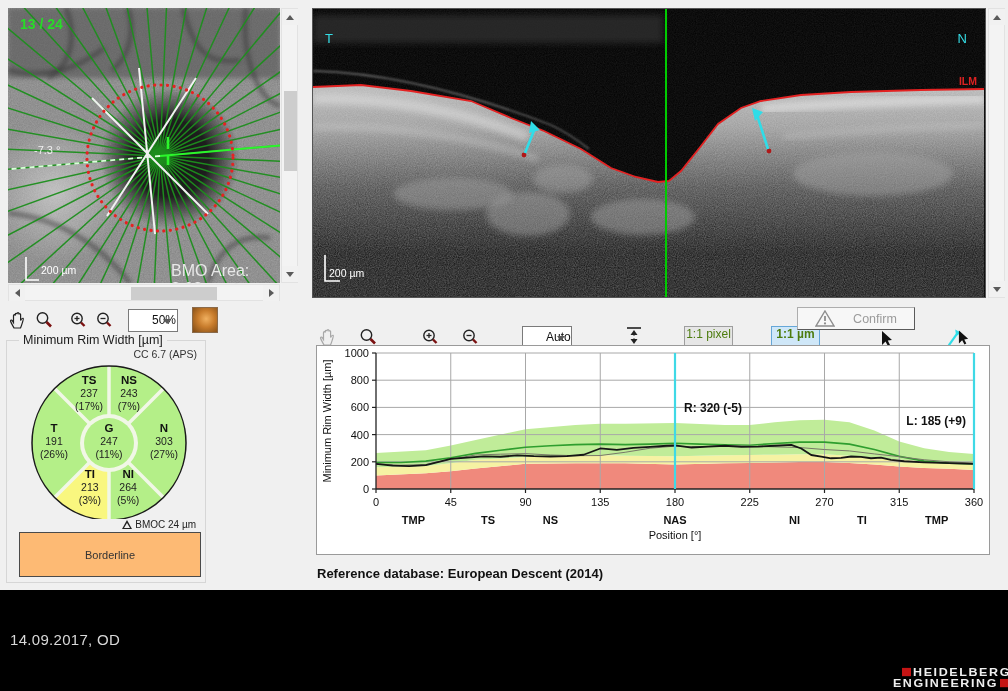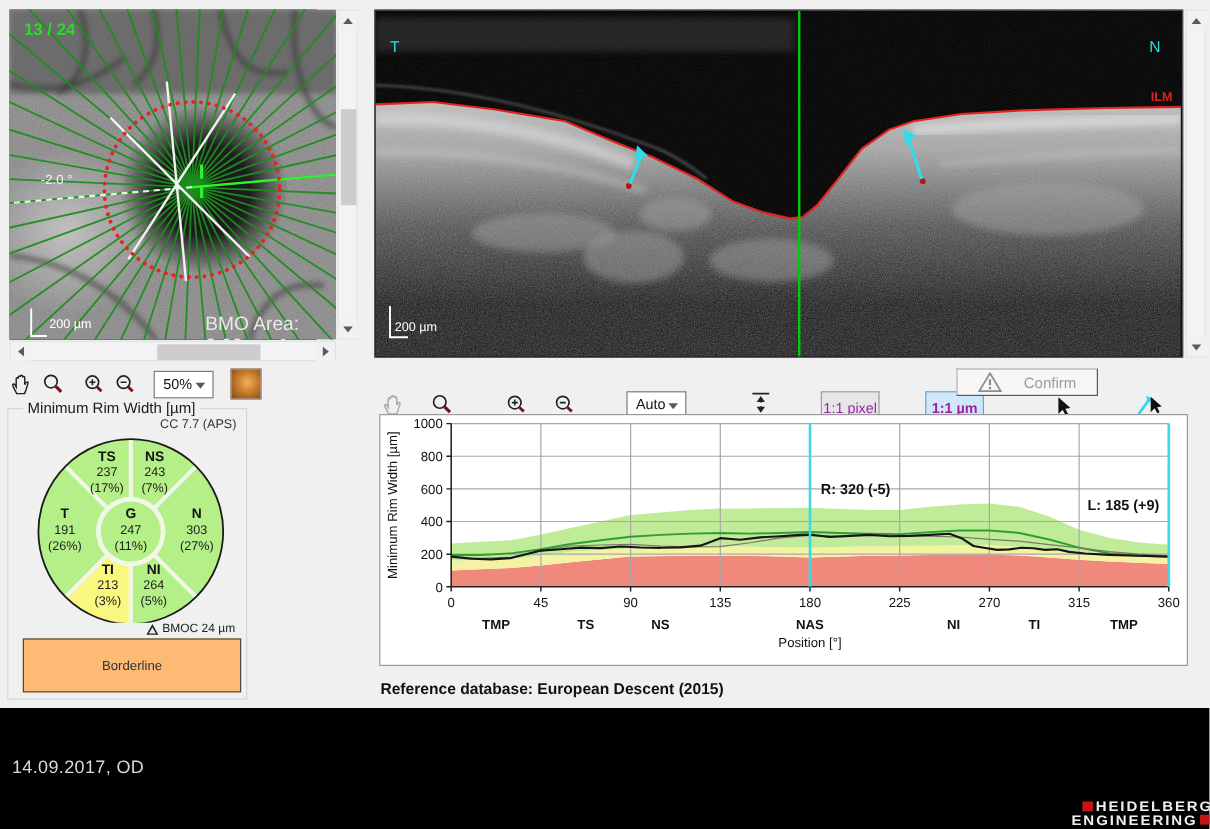--- a/index.html
+++ b/index.html
@@ -13,24 +13,24 @@
   .sb-btn{position:absolute;width:16px;height:16px;background:#f1f1f1;display:flex;align-items:center;justify-content:center;}
   .sb-thumb{position:absolute;background:#cdcdcd;}
   .tri{width:0;height:0;}
   .tri-up{border-left:4px solid transparent;border-right:4px solid transparent;border-bottom:5px solid #5a5a5a;}
   .tri-down{border-left:4px solid transparent;border-right:4px solid transparent;border-top:5px solid #5a5a5a;}
   .tri-left{border-top:4px solid transparent;border-bottom:4px solid transparent;border-right:5px solid #5a5a5a;}
   .tri-right{border-top:4px solid transparent;border-bottom:4px solid transparent;border-left:5px solid #5a5a5a;}
   
   .tool{width:24px;height:24px;display:flex;align-items:center;justify-content:center;}
   .win-select{box-sizing:border-box;width:50px;height:23px;background:#fff;border:1px solid #7a7a7a;
-      font-size:12px;color:#111;display:flex;align-items:center;padding-left:7px;position:relative;}
+      font-size:12px;color:#111;display:flex;align-items:center;padding-left:23px;position:relative;}
   .win-select .chev{position:absolute;right:6px;top:9px;}
-  .win-btn{box-sizing:border-box;height:22px;background:#e6e6e6;border:1px solid #9e9e9e;font-size:12px;color:#a21caf;
-      display:flex;align-items:flex-end;justify-content:center;}
+  .win-btn{box-sizing:border-box;height:22px;background:#e6e6e6;border:1px solid #9e9e9e;font-size:12px;color:#4d7c0f;
+      display:flex;align-items:flex-start;justify-content:center;}
   .win-btn.sel{background:#cfe7f8;border-color:#66a7d8;font-weight:bold;}
   .confirm-btn{box-sizing:border-box;width:118px;height:23px;background:#f7f7f7;border:1px solid #adadad;
       border-right-color:#5a5a5a;border-bottom-color:#5a5a5a;color:#9b9b9b;font-size:12.5px;
       display:flex;align-items:center;justify-content:center;gap:18px;}
   
   .groupbox{box-sizing:border-box;border:1px solid #d6d6d6;background:#f0f0f0;}
   .groupbox>.legend{position:absolute;top:-8px;left:12px;background:#f0f0f0;padding:0 4px;font-size:12.5px;color:#1a1a1a;}
   .cc-label{position:absolute;top:7px;right:8px;font-size:10.5px;color:#333;}
   .bmoc-label{position:absolute;top:178px;right:9px;font-size:10px;color:#222;display:flex;align-items:center;gap:3px;}
   .bmoc-tri{width:0;height:0;border-left:5px solid transparent;border-right:5px solid transparent;border-bottom:9px solid #222;position:relative;}
@@ -138,21 +138,21 @@
       <line x1="152" y1="148" x2="-87.08672754201893" y2="168.91737825943795" stroke="#d9ffd9" stroke-width="1.8" stroke-dasharray="5,4"></line>
       <line x1="131" y1="60" x2="147" y2="226" stroke="#f2f2f2" stroke-width="2"></line>
       <line x1="188" y1="70" x2="99" y2="208" stroke="#f2f2f2" stroke-width="2"></line>
       <line x1="84" y1="90" x2="200" y2="206" stroke="#f2f2f2" stroke-width="2"></line>
       <circle cx="152" cy="150" r="73" fill="none" stroke="#e62222" stroke-width="3.2" stroke-dasharray="0.1,6.4" stroke-linecap="round"></circle>
       <line x1="160" y1="129" x2="160" y2="141" stroke="#2cf52c" stroke-width="2.6"></line>
       <line x1="160" y1="147" x2="160" y2="157" stroke="#2cf52c" stroke-width="2.6"></line>
       <path d="M18,249 L18,272 L31,272" fill="none" stroke="#fff" stroke-width="1.6"></path>
     </svg>
   <div class="ov" style="left:12px;top:8px;font-size:14px;font-weight:bold;color:#27dd27;">13 / 24</div>
-  <div class="ov" style="left:26px;top:136px;font-size:11px;color:#f0f0f0;">-2.0 °</div>
+  <div class="ov" style="left:26px;top:136px;font-size:11px;color:#f0f0f0;">-7.3 °</div>
   <div class="ov" style="left:33px;top:256px;font-size:10.5px;color:#fff;">200 µm</div>
   <div class="ov" style="left:163px;top:254px;font-size:16px;color:#e8e8e8;">BMO Area: 2.03 mm²</div>
 </div>
 
 <div class="abs sb" style="left:281px;top:8px;width:17px;height:275px;">
   <div class="sb-btn" style="top:0;left:0;">
       <div class="tri tri-up"></div>
     </div>
   <div class="sb-thumb" style="left:2px;top:82px;width:13px;height:80px;"></div>
   <div class="sb-btn" style="bottom:0;left:0;">
@@ -342,21 +342,21 @@
   <svg width="20" height="17" viewBox="0 0 20 17">
     <polygon points="10,1 19,16 1,16" fill="none" stroke="#8d8d8d" stroke-width="1.4"></polygon>
     <line x1="10" y1="6" x2="10" y2="11" stroke="#8d8d8d" stroke-width="1.8"></line>
       <circle cx="10" cy="13.4" r="1.1" fill="#8d8d8d"></circle>
   </svg>
   <span>Confirm</span>
 </div>
 
 <div class="abs groupbox" style="left:6px;top:340px;width:200px;height:243px;">
   <div class="legend">Minimum Rim Width [µm]</div>
-  <div class="cc-label">CC 7.7 (APS)</div>
+  <div class="cc-label">CC 6.7 (APS)</div>
   <svg id="pie-svg" width="198" height="160" style="position:absolute;left:0;top:18px;">
       <path d="M102,84 L102,7 A77,77 0 0 1 156.44722215136414,29.552777848635834 Z" fill="#b4ef88"></path>
       <path d="M102,84 L156.44722215136414,29.552777848635834 A77,77 0 0 1 156.44722215136417,138.44722215136414 Z" fill="#b4ef88"></path>
       <path d="M102,84 L156.44722215136417,138.44722215136414 A77,77 0 0 1 102.00000000000001,161 Z" fill="#b4ef88"></path>
       <path d="M102,84 L102.00000000000001,161 A77,77 0 0 1 47.55277784863585,138.44722215136417 Z" fill="#f9f77f"></path>
       <path d="M102,84 L47.55277784863585,138.44722215136417 A77,77 0 0 1 47.55277784863583,29.552777848635856 Z" fill="#b4ef88"></path>
       <path d="M102,84 L47.55277784863583,29.552777848635856 A77,77 0 0 1 101.99999999999999,7 Z" fill="#b4ef88"></path>
       <line x1="102" y1="84" x2="102" y2="7" stroke="#f1f7e6" stroke-width="3.5"></line>
       <line x1="102" y1="84" x2="156.44722215136414" y2="29.552777848635834" stroke="#f1f7e6" stroke-width="3.5"></line>
       <line x1="102" y1="84" x2="156.44722215136417" y2="138.44722215136414" stroke="#f1f7e6" stroke-width="3.5"></line>
@@ -458,21 +458,21 @@
       <text x="544.875" y="178" font-family="&quot;Liberation Sans&quot;,sans-serif" text-anchor="middle" font-size="11px" font-weight="bold" fill="#111">TI</text>
       <text x="619.625" y="178" font-family="&quot;Liberation Sans&quot;,sans-serif" text-anchor="middle" font-size="11px" font-weight="bold" fill="#111">TMP</text>
       <text x="358" y="193" font-family="&quot;Liberation Sans&quot;,sans-serif" text-anchor="middle" font-size="11px" fill="#111">Position [°]</text>
       <text x="0" y="0" font-family="&quot;Liberation Sans&quot;,sans-serif" text-anchor="middle" font-size="11px" fill="#111" transform="translate(14,75) rotate(-90)">Minimum Rim Width [µm]</text>
       <line x1="358" y1="7" x2="358" y2="143" stroke="#3fd9e6" stroke-width="2.2"></line>
       <text x="367" y="66" font-family="&quot;Liberation Sans&quot;,sans-serif" font-size="12px" font-weight="bold" fill="#111">R: 320 (-5)</text>
       <line x1="657" y1="7" x2="657" y2="143" stroke="#3fd9e6" stroke-width="2.2"></line>
       <text x="649" y="79" font-family="&quot;Liberation Sans&quot;,sans-serif" text-anchor="end" font-size="12px" font-weight="bold" fill="#111">L: 185 (+9)</text>
     </svg>
 </div>
-<div class="abs ref-text" style="left:317px;top:566px;">Reference database: European Descent (2015)</div>
+<div class="abs ref-text" style="left:317px;top:566px;">Reference database: European Descent (2014)</div>
 
 <div class="abs footer" style="left:0;top:590px;width:1008px;height:101px;">
   <div class="line" style="top:41px;">14.09.2017, OD</div>
   <div class="line" style="top:72px;margin-top:31px;">IR&amp;OCT 30° ART</div>
   <div class="logo">
     <div><span class="sq"></span><span>HEIDELBERG</span></div>
     <div><span>ENGINEERING</span><span class="sq"></span></div>
   </div>
 </div>
 

